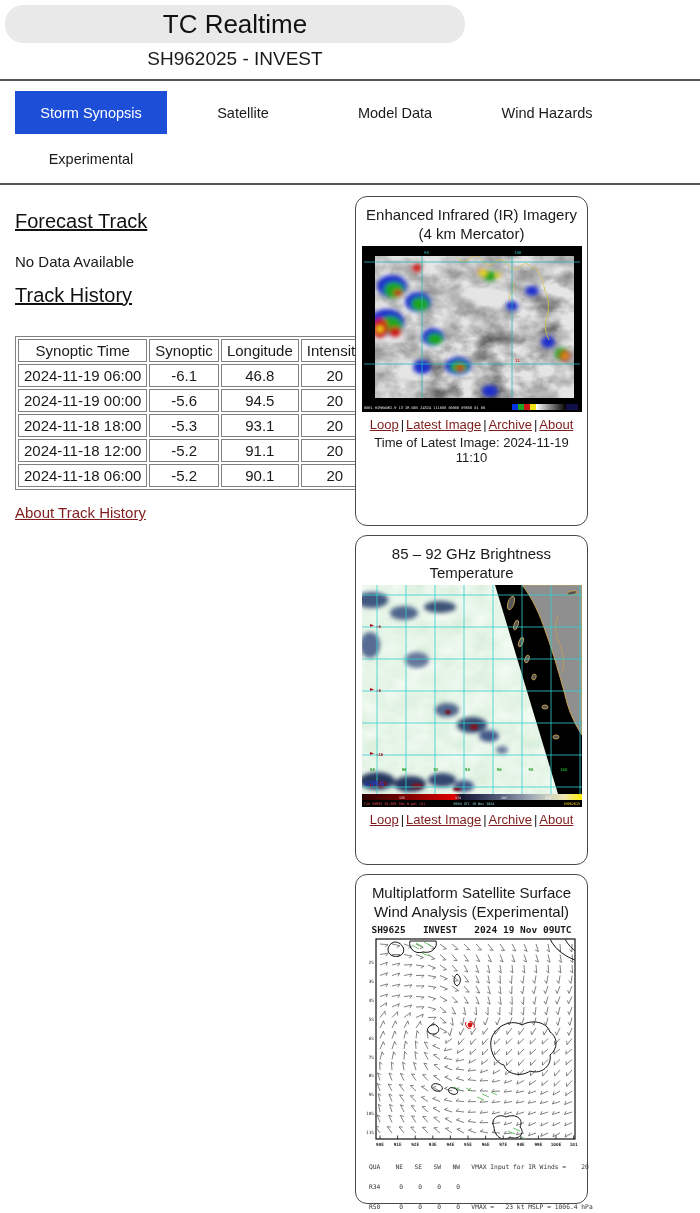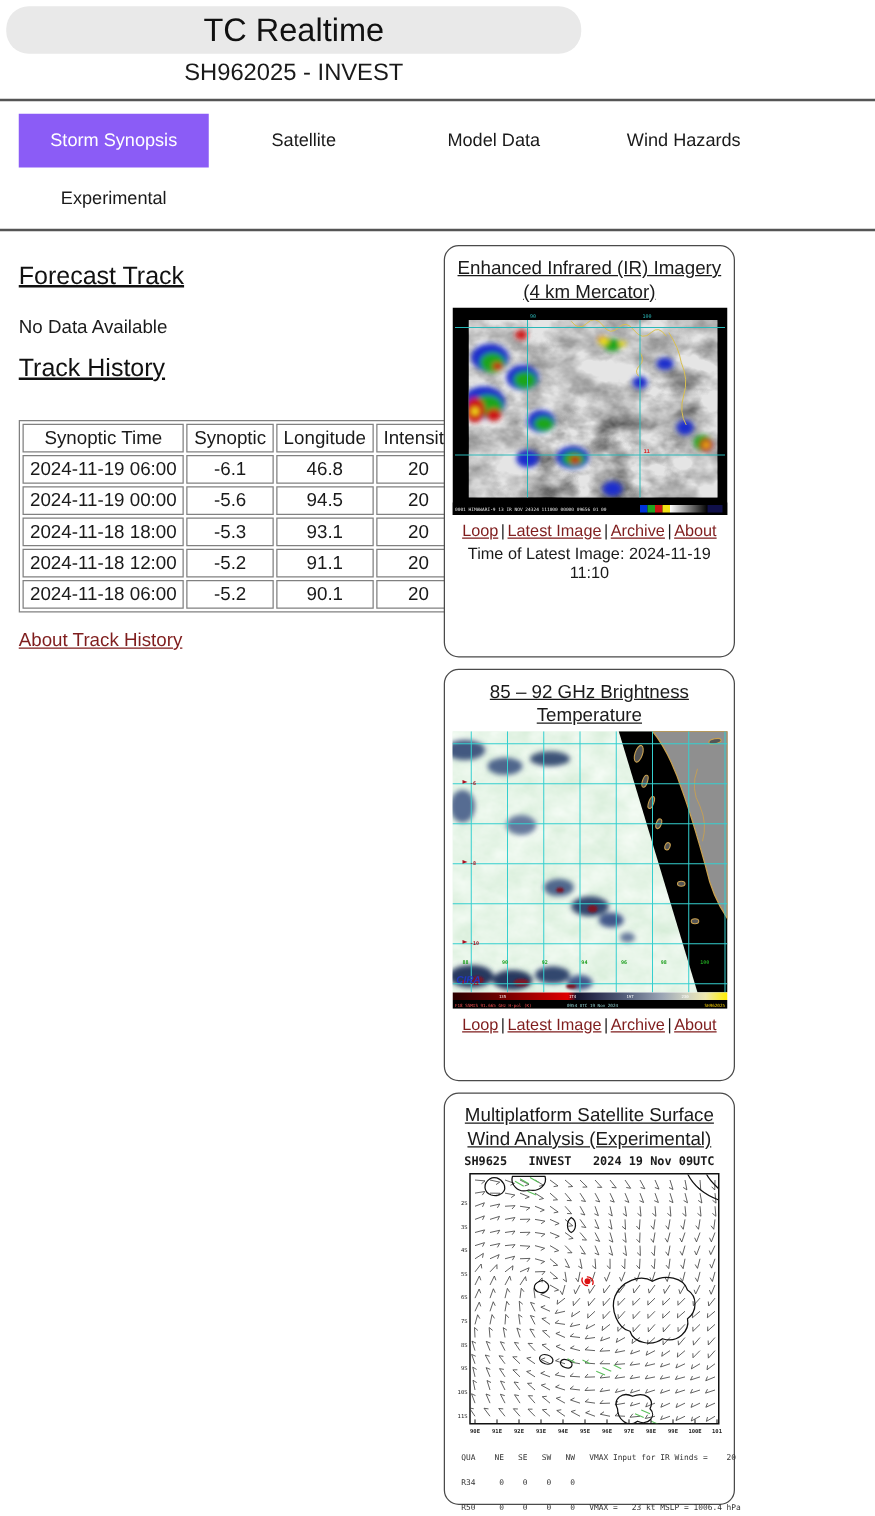--- a/index.html
+++ b/index.html
@@ -13,21 +13,21 @@
     border-radius:18px; display:flex; align-items:center; justify-content:center;
     font-size:26px; color:#111;text-align:right;
   }
   .subtitle { width:460px; margin:5px 0 0 5px; text-align:center; font-size:19px; }
   hr.rule { border:none; border-top:2px solid #555; margin:9px 0 0 0; }
   nav.tabs { margin:10px 0 0 15px; display:grid; grid-template-columns:repeat(4,152px); row-gap:10px; }
   .nav-item {
     height:43px; display:flex; align-items:center; justify-content:center;
     font-size:14.5px; cursor:pointer;
   }
-  .nav-item.active { background:#8b5cf6; color:#fff; }
+  .nav-item.active { background:#1d4ed8; color:#fff; }
   .nav-item.plain { background:transparent; }
   .nav-row2 { height:30px; }
   main.content { display:flex; margin:11px 0 0 15px; }
   .left-col { width:330px; }
   .left-col h2 {
     font-size:20px; font-weight:400; text-decoration:underline;
     margin:14px 0 0 0; color:#111;
   }
   .no-data { font-size:15px; margin:20px 0 0 0; }
   table.track {
@@ -39,21 +39,21 @@
     white-space:nowrap;
   }
   table.track th:first-child { min-width:118px; }
   a.lnk { color:#7f1d1d; text-decoration:underline; cursor:pointer; }
   .about-link { display:inline-block; margin-top:14px; font-size:15px; }
   .right-col { margin-left:10px; width:233px; display:flex; flex-direction:column; gap:9px; }
   .card {
     border:1.5px solid #4a4a4a; border-radius:12px; height:330px;
     padding:6px 5px 0 5px; text-align:center; background:#fff;
   }
-  .card-title { font-size:15px; line-height:19px; margin:2px 4px 3px 4px;text-decoration:underline; }
+  .card-title { font-size:15px; line-height:19px; margin:2px 4px 3px 4px; }
   .card-img { display:block; margin:2px auto 0 auto; }
   .card-links { font-size:13px; margin-top:5px; }
   .card-links .sep { color:#1a1a1a; margin:0 2px; }
   .card-time { font-size:13px; margin-top:3px; }
   .wind-header {
     font-family:"DejaVu Sans Mono", monospace; font-weight:700; font-size:9.5px;
     white-space:pre; margin-top:1px;
   }
   .wind-stats {
     font-family:"DejaVu Sans Mono", monospace; font-size:6.3px; line-height:6.8px;

